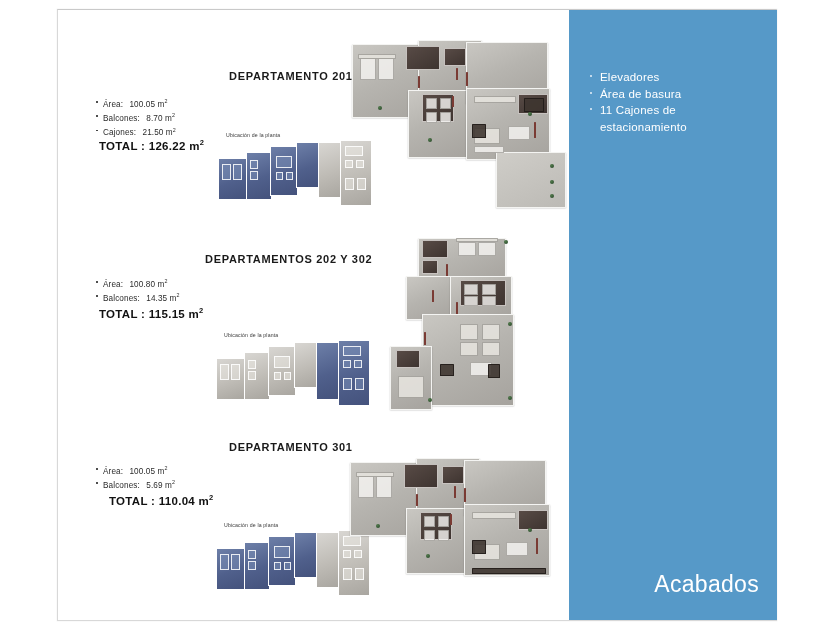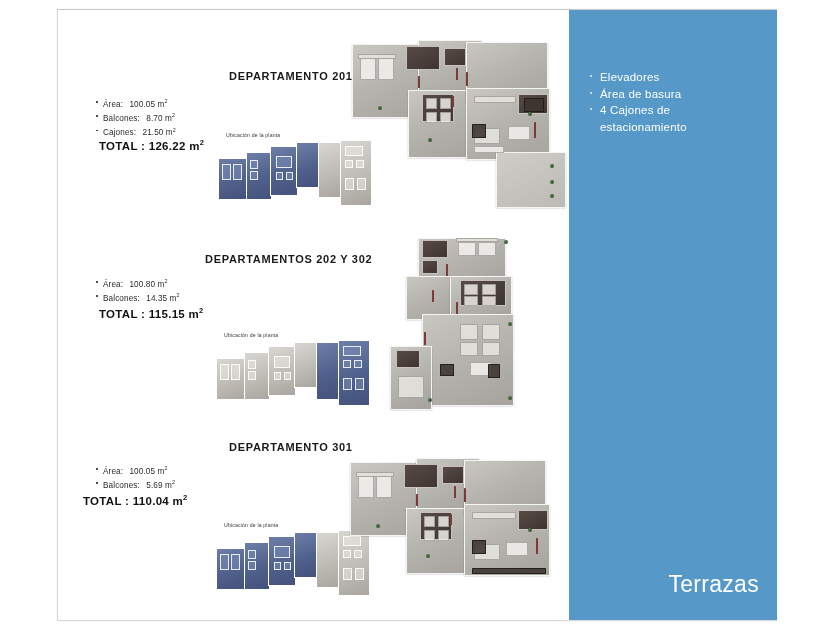--- a/index.html
+++ b/index.html
@@ -202,29 +202,29 @@
       <li>
         <span class="dot"></span>
         <span>Elevadores</span>
       </li>
       <li>
         <span class="dot"></span>
         <span>Área de basura</span>
       </li>
       <li>
         <span class="dot"></span>
-        <span>4 Cajones de</span>
+        <span>11 Cajones de</span>
       </li>
       <li style="padding-left:11px;">
         <span>estacionamiento</span>
       </li>
     </ul>
 
     <div class="brand">
-      <div>Terrazas</div>
+      <div>Acabados</div>
     </div>
   </div>
 
   <div class="unit" style="left:0; top:0; width:511px; height:210px;">
 
     <div class="unit-title" style="left:171px; top:60px;">DEPARTAMENTO 201</div>
 
     <ul class="specs" style="left:38px; top:86px;">
       <li>
         <span class="dot"></span>
@@ -410,21 +410,21 @@
         <span class="lbl">Área:</span>
         <span class="val">100.05 m</span><sup>2</sup>
       </li>
       <li>
         <span class="dot"></span>
         <span class="lbl">Balcones:</span>
         <span class="val">5.69 m</span><sup>2</sup>
       </li>
     </ul>
 
-    <div class="total" style="left:25px; top:75px;">
+    <div class="total" style="left:51px; top:75px;">
       <span>TOTAL :</span>
       <span>110.04 m</span><sup>2</sup>
     </div>
 
     <div class="keyplan" style="left:158px; top:104px; width:150px; height:80px;">
       <div class="keyplan-caption">Ubicación de la planta</div>
       <div class="keyplan-art">
         <div class="kp-step kp-blue" style="left:0px;  top:18px; width:30px; height:42px;"></div>
         <div class="kp-step kp-blue" style="left:28px; top:12px; width:26px; height:48px;"></div>
         <div class="kp-step kp-blue" style="left:52px; top:6px;  width:28px; height:50px;"></div>

